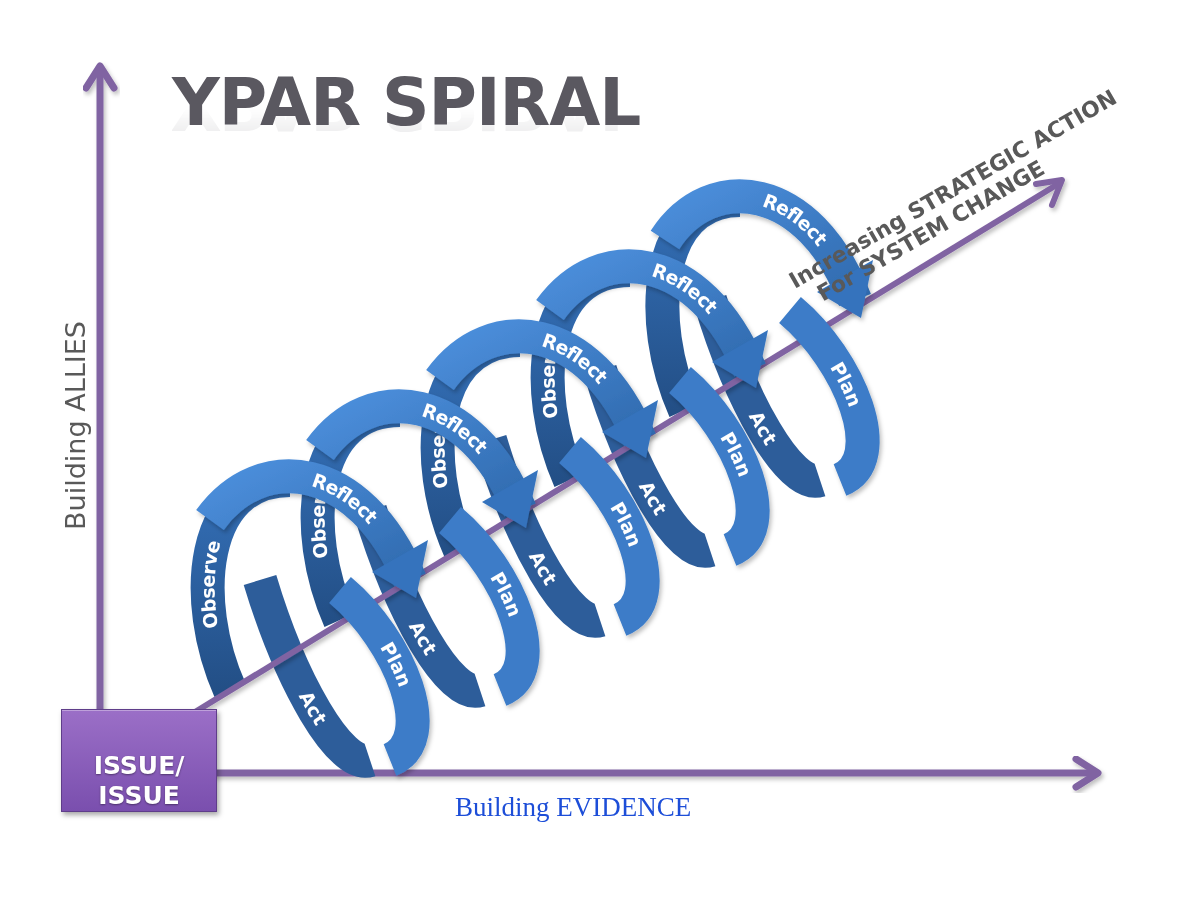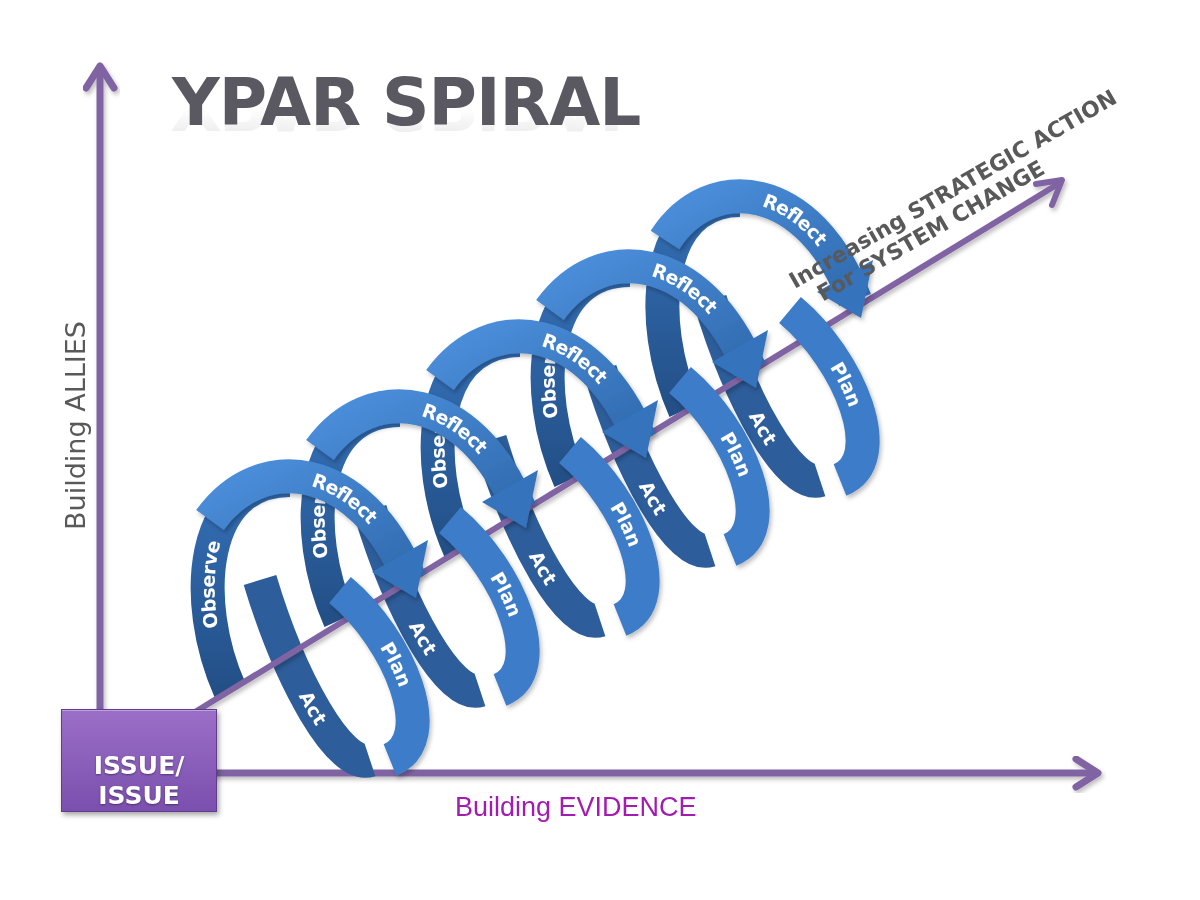--- a/index.html
+++ b/index.html
@@ -1,21 +1,21 @@
 <!DOCTYPE html>
 <html><head>
 <meta charset="utf-8">
 <style>
   html, body { margin:0; padding:0; background:#ffffff; }
   body { width:1200px; height:900px; position:relative; overflow:hidden; font-family:"DejaVu Sans", sans-serif; }
   svg { position:absolute; left:0; top:0; }
   .title { position:absolute; left:172px; top:70px; font-family:"DejaVu Sans", sans-serif; font-weight:bold; font-size:66px; color:#5a5860; letter-spacing:-1px; line-height:1; }
   .title-reflect { position:absolute; left:172px; top:138px; font-family:"DejaVu Sans", sans-serif; font-weight:bold; font-size:66px; color:#5a5860; letter-spacing:-1px; line-height:1; transform:scaleY(-1); transform-origin:top; opacity:0.12; -webkit-mask-image:linear-gradient(to bottom, rgba(0,0,0,1), rgba(0,0,0,0) 45%); mask-image:linear-gradient(to bottom, rgba(0,0,0,1), rgba(0,0,0,0) 45%); }
   .y-label { position:absolute; left:-45px; top:410px; width:240px; text-align:center; transform:rotate(-90deg); font-family:"DejaVu Sans", sans-serif; font-size:27px; color:#595959; }
-  .x-label { position:absolute; left:455px; top:792px; font-family:Liberation Sans, sans-serif; font-size:27px; color:#a21caf; }
+  .x-label { position:absolute; left:455px; top:792px; font-family:Liberation Serif, serif; font-size:27px; color:#1d4ed8; }
   .diag-label { position:absolute; left:810px; top:265px; font-family:"DejaVu Sans", sans-serif; font-weight:bold; font-size:22px; color:#595959; transform:rotate(-30deg); transform-origin:left bottom; line-height:1.15; white-space:nowrap; }
   .issue-box { position:absolute; left:52px; top:709px; width:154px; height:101px; background:linear-gradient(#9b6fc7, #7a4fae); border:1px solid #5f3d8a; box-shadow:2px 3px 5px rgba(0,0,0,0.35), inset 0 1px 0 rgba(255,255,255,0.35); display:flex; flex-direction:column; align-items:center; justify-content:flex-end;margin-left:9px; }
   .issue-box span { color:#ffffff; font-family:"DejaVu Sans", sans-serif; font-weight:bold; font-size:25px; line-height:1.2; text-shadow:0 1px 2px rgba(0,0,0,0.4); }
   .ribbon-text { font-family:"DejaVu Sans", sans-serif; font-weight:bold; font-size:19px; fill:#ffffff; }
 </style>
 </head>
 <body>
 
 <svg width="1200" height="900" viewBox="0 0 1200 900">
   <defs>

